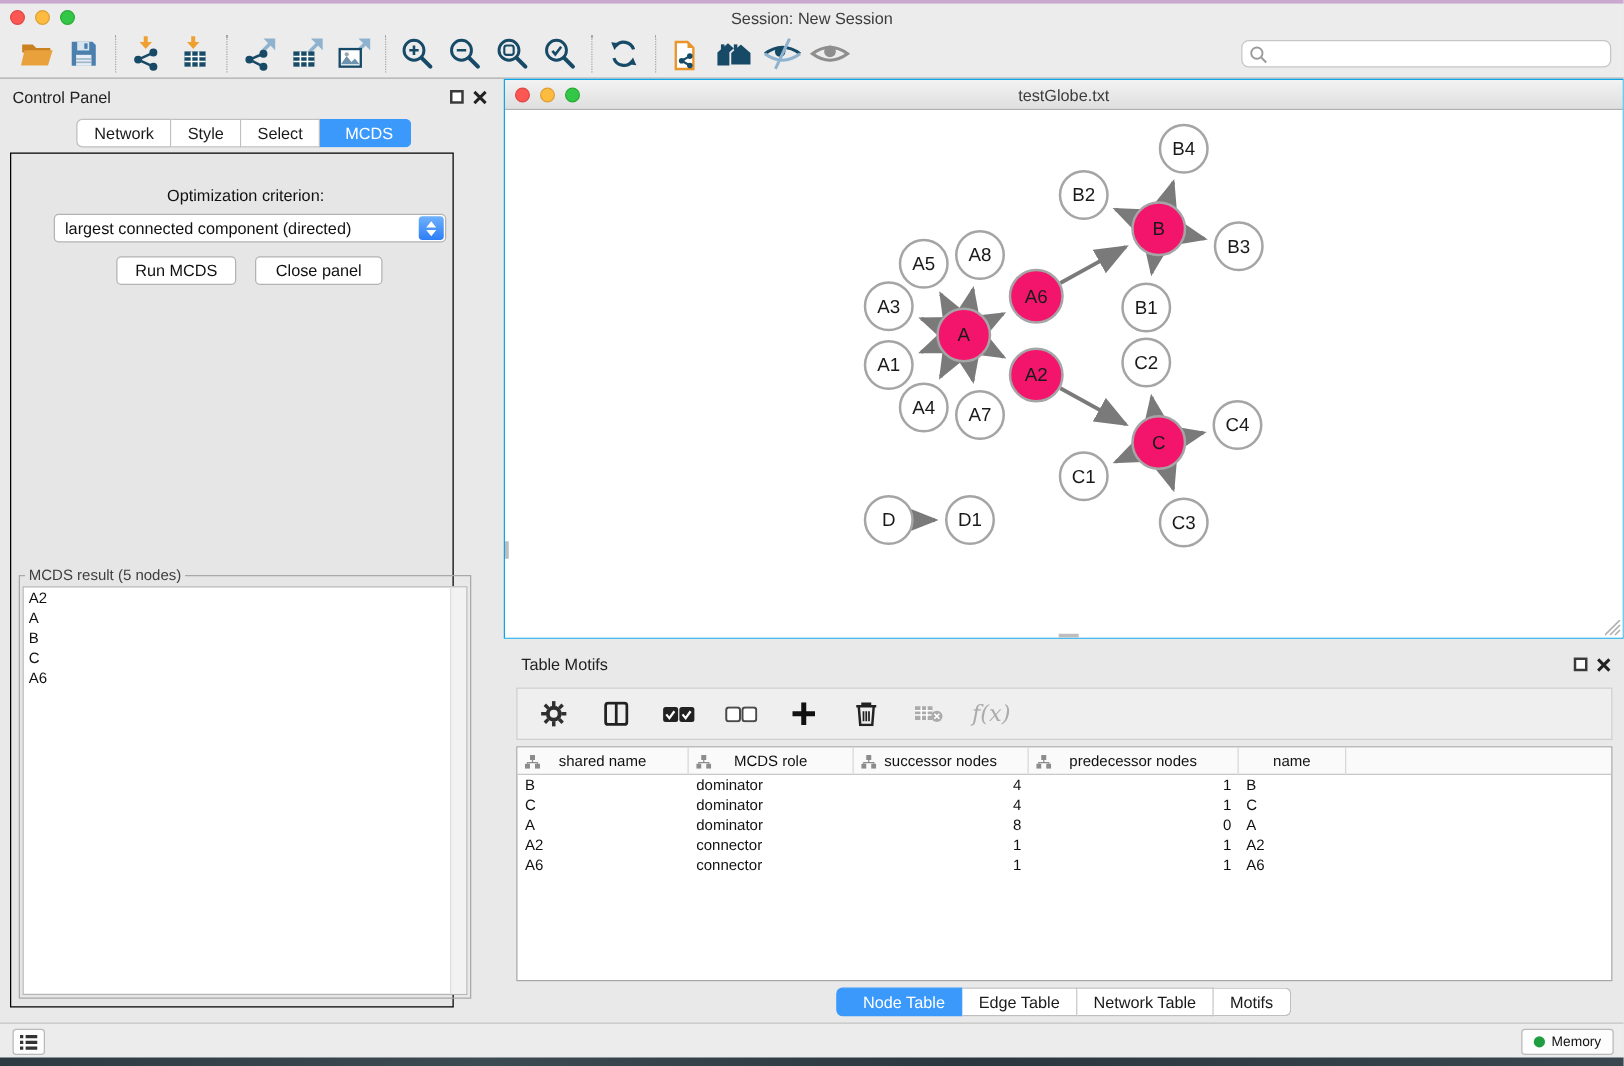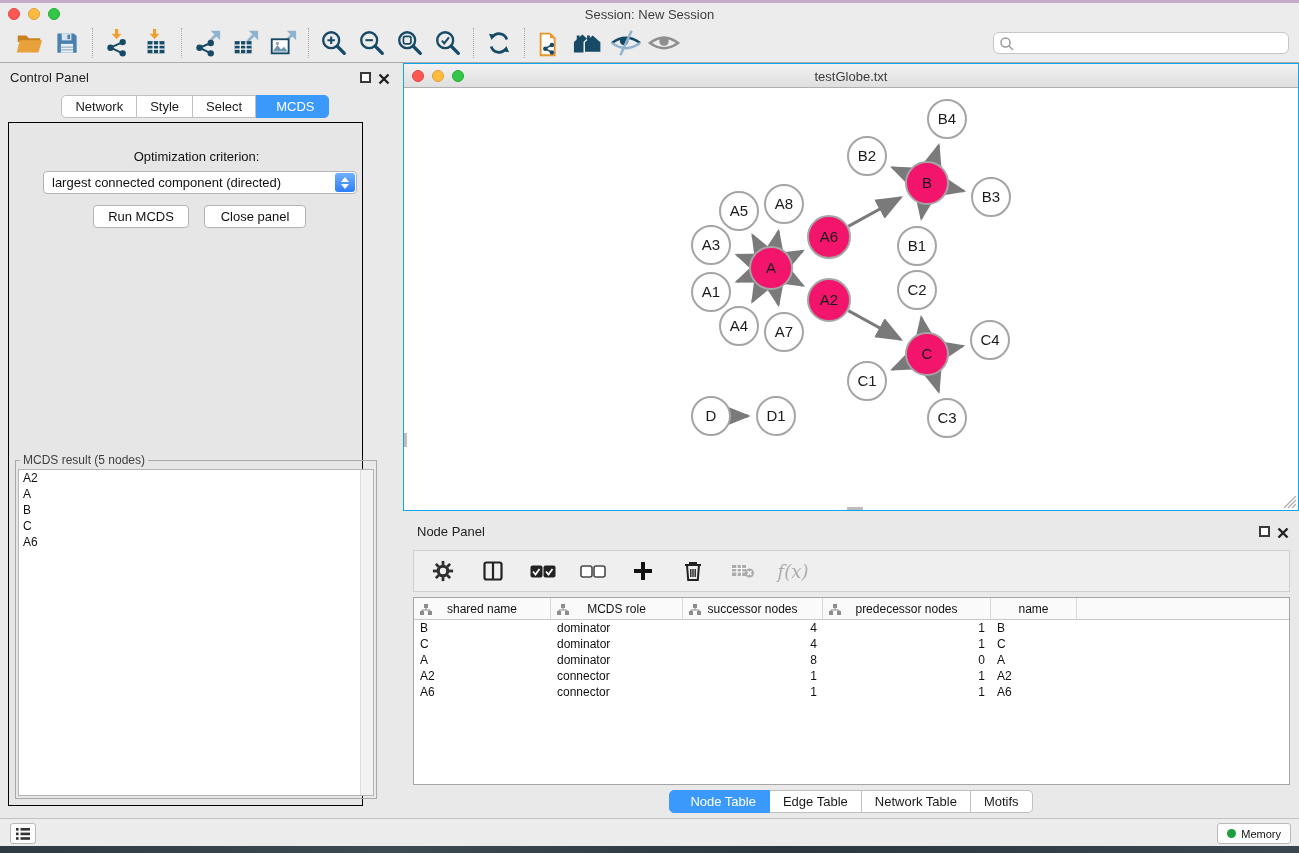--- a/index.html
+++ b/index.html
@@ -412,21 +412,21 @@
           </g>
         </svg>
       <div class="vscroll-mark"></div>
       <div class="hscroll-mark"></div>
       <svg class="resize-grip" width="13" height="13" viewBox="0 0 13 13">
           <path d="M12 4L4 12M12 8L8 12M12 0L0 12" stroke="#AFAFAF" stroke-width="1.3"></path>
         </svg>
     </div>
   </div>
 
-  <div class="tp-title">Node Panel</div>
+  <div class="tp-title">Table Motifs</div>
   <span class="tp-float"></span>
   <span class="tp-close">
     <svg width="12" height="12" viewBox="0 0 12 12">
         <path d="M1.5 1.5l9 9M10.5 1.5l-9 9" stroke="#222" stroke-width="2.4"></path>
       </svg>
   </span>
 
   <div class="tp-toolbar">
     <span class="tp-ic">
       <svg width="22" height="22" viewBox="0 0 24 24">

